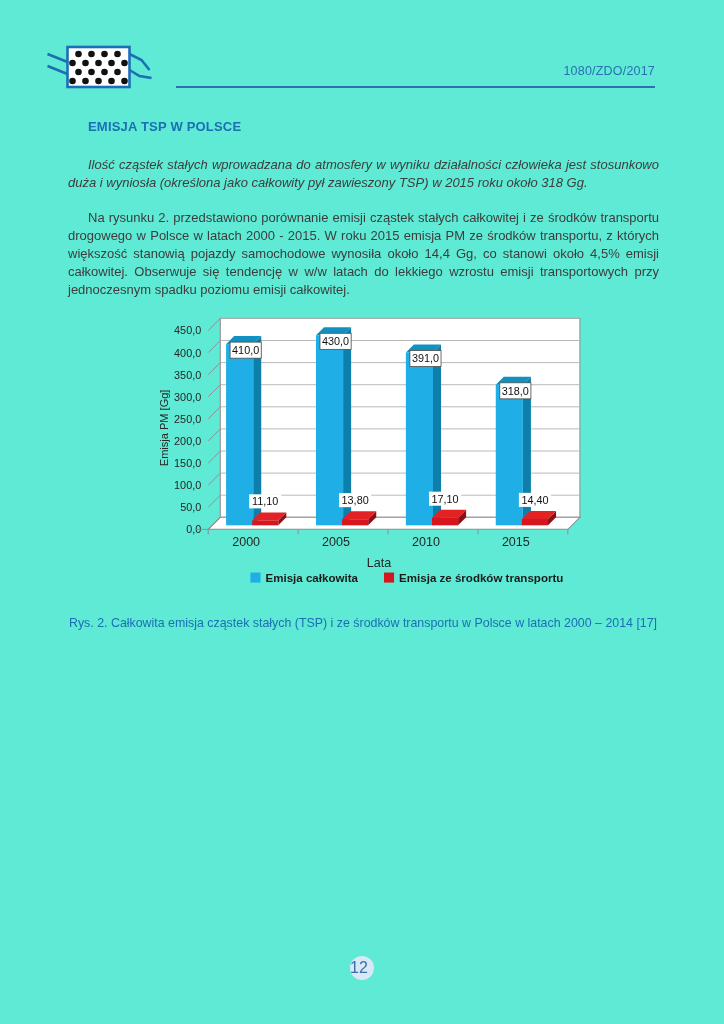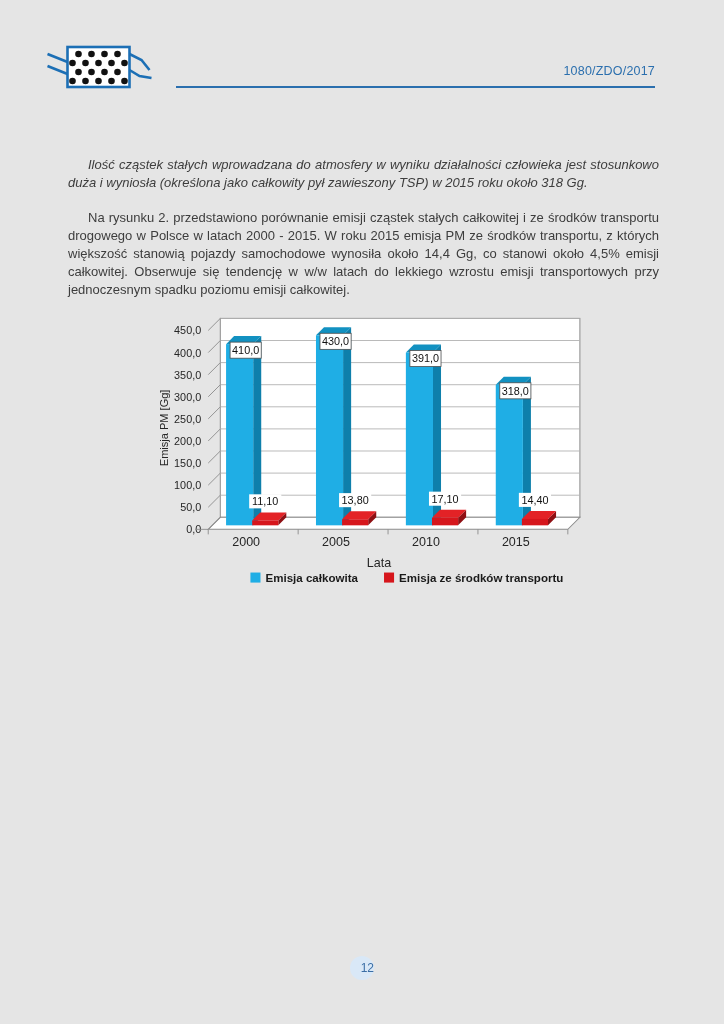--- a/index.html
+++ b/index.html
@@ -1,21 +1,21 @@
 <!DOCTYPE html>
 <html lang="pl"><head>
 <meta charset="utf-8">
 <style>
   html,body{margin:0;padding:0;}
   body{
     width:724px;height:1024px;position:relative;background:#ffffff;
     font-family:"Liberation Sans","DejaVu Sans",sans-serif;
     -webkit-font-smoothing:antialiased;
   }
-  .page{position:absolute;inset:0;background:#e5e5e5;overflow:hidden;}
+  .page{position:absolute;inset:0;background:#5eead4;overflow:hidden;}
 
   
   .logo{position:absolute;left:46px;top:40px;width:108px;height:56px;}
   .doc-number{
     position:absolute;top:64px;left:455px;width:200px;text-align:right;
     font-size:12.5px;letter-spacing:.2px;color:#2b6fae;
   }
   .header-rule{position:absolute;top:86px;left:176px;width:479px;height:2px;background:#2b6fae;}
 
   
@@ -43,22 +43,22 @@
   .tick{font-family:"Liberation Sans",sans-serif;font-size:10.8px;fill:#262626;}
   .cat{font-family:"Liberation Sans",sans-serif;font-size:12.5px;fill:#262626;}
   .dlabel{font-family:"Liberation Sans",sans-serif;font-size:10.8px;fill:#111;}
   .axis-title{font-family:"Liberation Sans",sans-serif;font-size:11px;fill:#262626;}
   .xlab{font-family:"Liberation Sans",sans-serif;font-size:12.5px;fill:#262626;}
   .legend-t{font-family:"Liberation Sans",sans-serif;font-size:11.5px;font-weight:600;fill:#1a1a1a;}
 
   
   .page-badge{
     position:absolute;left:350px;top:956px;width:24px;height:24px;border-radius:50%;
-    background:#d9e8f7;color:#3b6ea5;font-size:12px;
-    display:flex;align-items:center;justify-content:flex-end;
+    background:#d9e8f7;color:#3b6ea5;font-size:16px;
+    display:flex;align-items:center;justify-content:flex-start;
   }
 </style>
 </head>
 <body>
 
 <div class="page">
 
   <div>
     <svg class="logo" viewBox="0 0 105 56" width="108" height="56">
       <g stroke="#1c6fb5" stroke-width="2.6" fill="none">
@@ -86,20 +86,21 @@
           <circle cx="38" cy="41" r="3.3"></circle>
           <circle cx="51" cy="41" r="3.3"></circle>
           <circle cx="64" cy="41" r="3.3"></circle>
           <circle cx="77" cy="41" r="3.3"></circle>
       </g>
     </svg>
     <div class="doc-number">1080/ZDO/2017</div>
     <div class="header-rule"></div>
   </div>
 
+  <div class="heading">EMISJA TSP W POLSCE</div>
   <p class="para para-1">Ilość cząstek stałych wprowadzana do atmosfery w wyniku działalności człowieka jest stosunkowo duża i wyniosła (określona jako całkowity pył zawieszony TSP) w 2015 roku około 318 Gg.</p>
   <p class="para para-2">Na rysunku 2. przedstawiono porównanie emisji cząstek stałych całkowitej i ze środków transportu drogowego w Polsce w latach 2000 - 2015. W roku 2015 emisja PM ze środków transportu, z których większość stanowią pojazdy samochodowe wynosiła około 14,4 Gg, co stanowi około 4,5% emisji całkowitej. Obserwuje się tendencję w w/w latach do lekkiego wzrostu emisji transportowych przy jednoczesnym spadku poziomu emisji całkowitej.</p>
 
   <div class="figure">
     <svg id="chart-svg" viewBox="0 0 450 288" width="452" height="290">
         <rect x="67" y="12" width="358" height="198" fill="#fff" stroke="#8c8c8c" stroke-width="1"></rect>
         <polygon points="55,222 67,210 425,210 413,222" fill="#fff" stroke="#8c8c8c" stroke-width="1"></polygon>
         <line x1="55" y1="222" x2="67" y2="210" stroke="#8c8c8c" stroke-width="0.9"></line>
         <text x="48" y="226" text-anchor="end" class="tick">0,0</text>
         <line x1="67" y1="188" x2="425" y2="188" stroke="#b3b3b3" stroke-width="0.9"></line>
@@ -180,17 +181,18 @@
         <rect x="364.25" y="185.664" width="32" height="14" fill="#fff"></rect>
         <text x="380.25" y="196.664" text-anchor="middle" class="dlabel">14,40</text>
         <text x="-121" y="15" transform="rotate(-90)" text-anchor="middle" class="axis-title">Emisja PM [Gg]</text>
         <text x="225" y="259" text-anchor="middle" class="xlab">Lata</text>
         <rect x="97" y="265" width="10" height="10" fill="#1faee5"></rect>
         <text x="112" y="274" class="legend-t">Emisja całkowita</text>
         <rect x="230" y="265" width="10" height="10" fill="#d6161c"></rect>
         <text x="245" y="274" class="legend-t">Emisja ze  środków transportu</text>
       </svg>
   </div>
+  <div class="fig-caption">Rys. 2. Całkowita emisja cząstek stałych (TSP) i ze środków transportu w Polsce w latach 2000 – 2014 [17]</div>
 
   <div class="page-badge">
     <span>12</span>
   </div>
 </div>
 
 </body></html>

